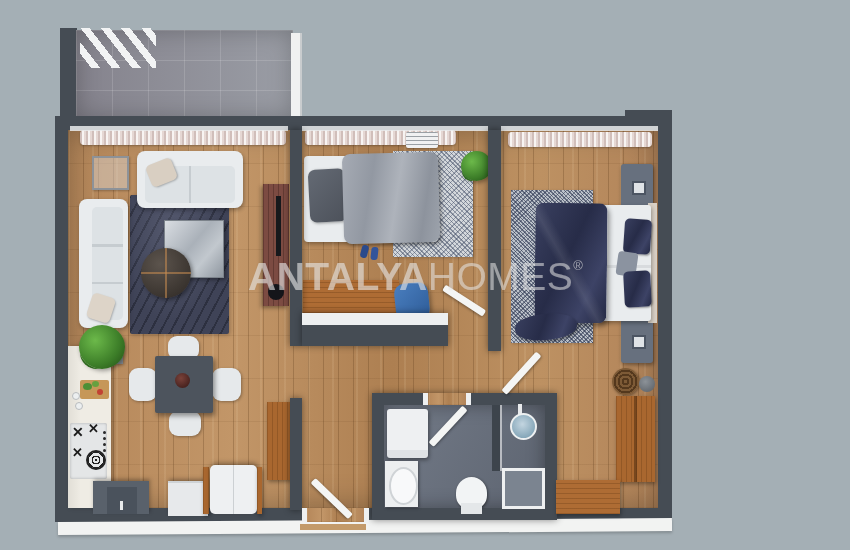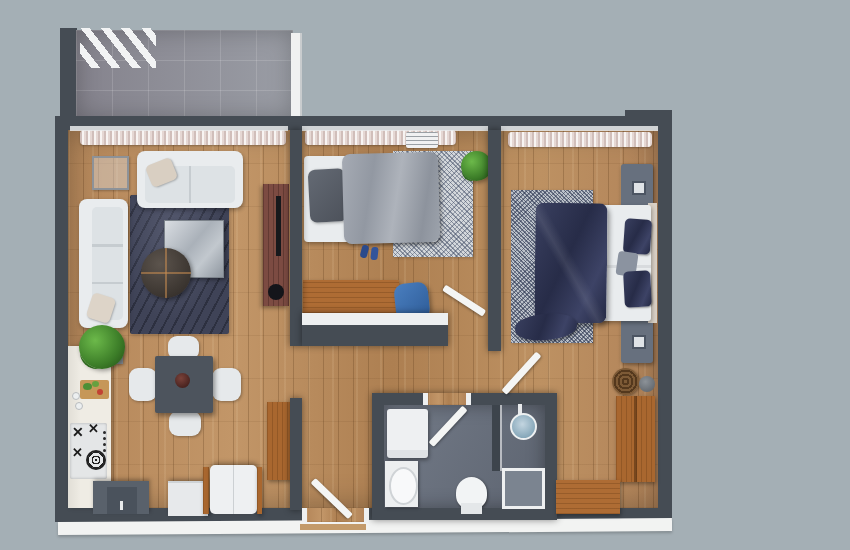--- a/index.html
+++ b/index.html
@@ -267,14 +267,17 @@
   <div class="abs wood" style="left:306px;top:508px;width:58px;height:14px;z-index:5;"></div>
   <div class="abs" style="left:302px;top:508px;width:5px;height:14px;background:#eef0f1;z-index:5;"></div>
   <div class="abs" style="left:364px;top:508px;width:5px;height:14px;background:#eef0f1;z-index:5;"></div>
   <div class="abs" style="left:300px;top:524px;width:66px;height:6px;background:#c39a6a;z-index:6;"></div>
 
   <div class="door" style="left:444px;top:284px;width:48px;transform:rotate(33deg);"></div>
   <div class="door" style="left:504px;top:389px;width:52px;transform:rotate(-48deg);"></div>
   <div class="door" style="left:431px;top:441px;width:50px;transform:rotate(-47deg);"></div>
   <div class="door" style="left:313px;top:477px;width:52px;transform:rotate(44deg);"></div>
 
+  <div class="abs watermark" style="left:248px;top:258px;">
+    <span class="b">ANTALYA</span><span class="l">HOMES</span><span class="r">®</span>
+  </div>
 
 </div>
 
 </body></html>

